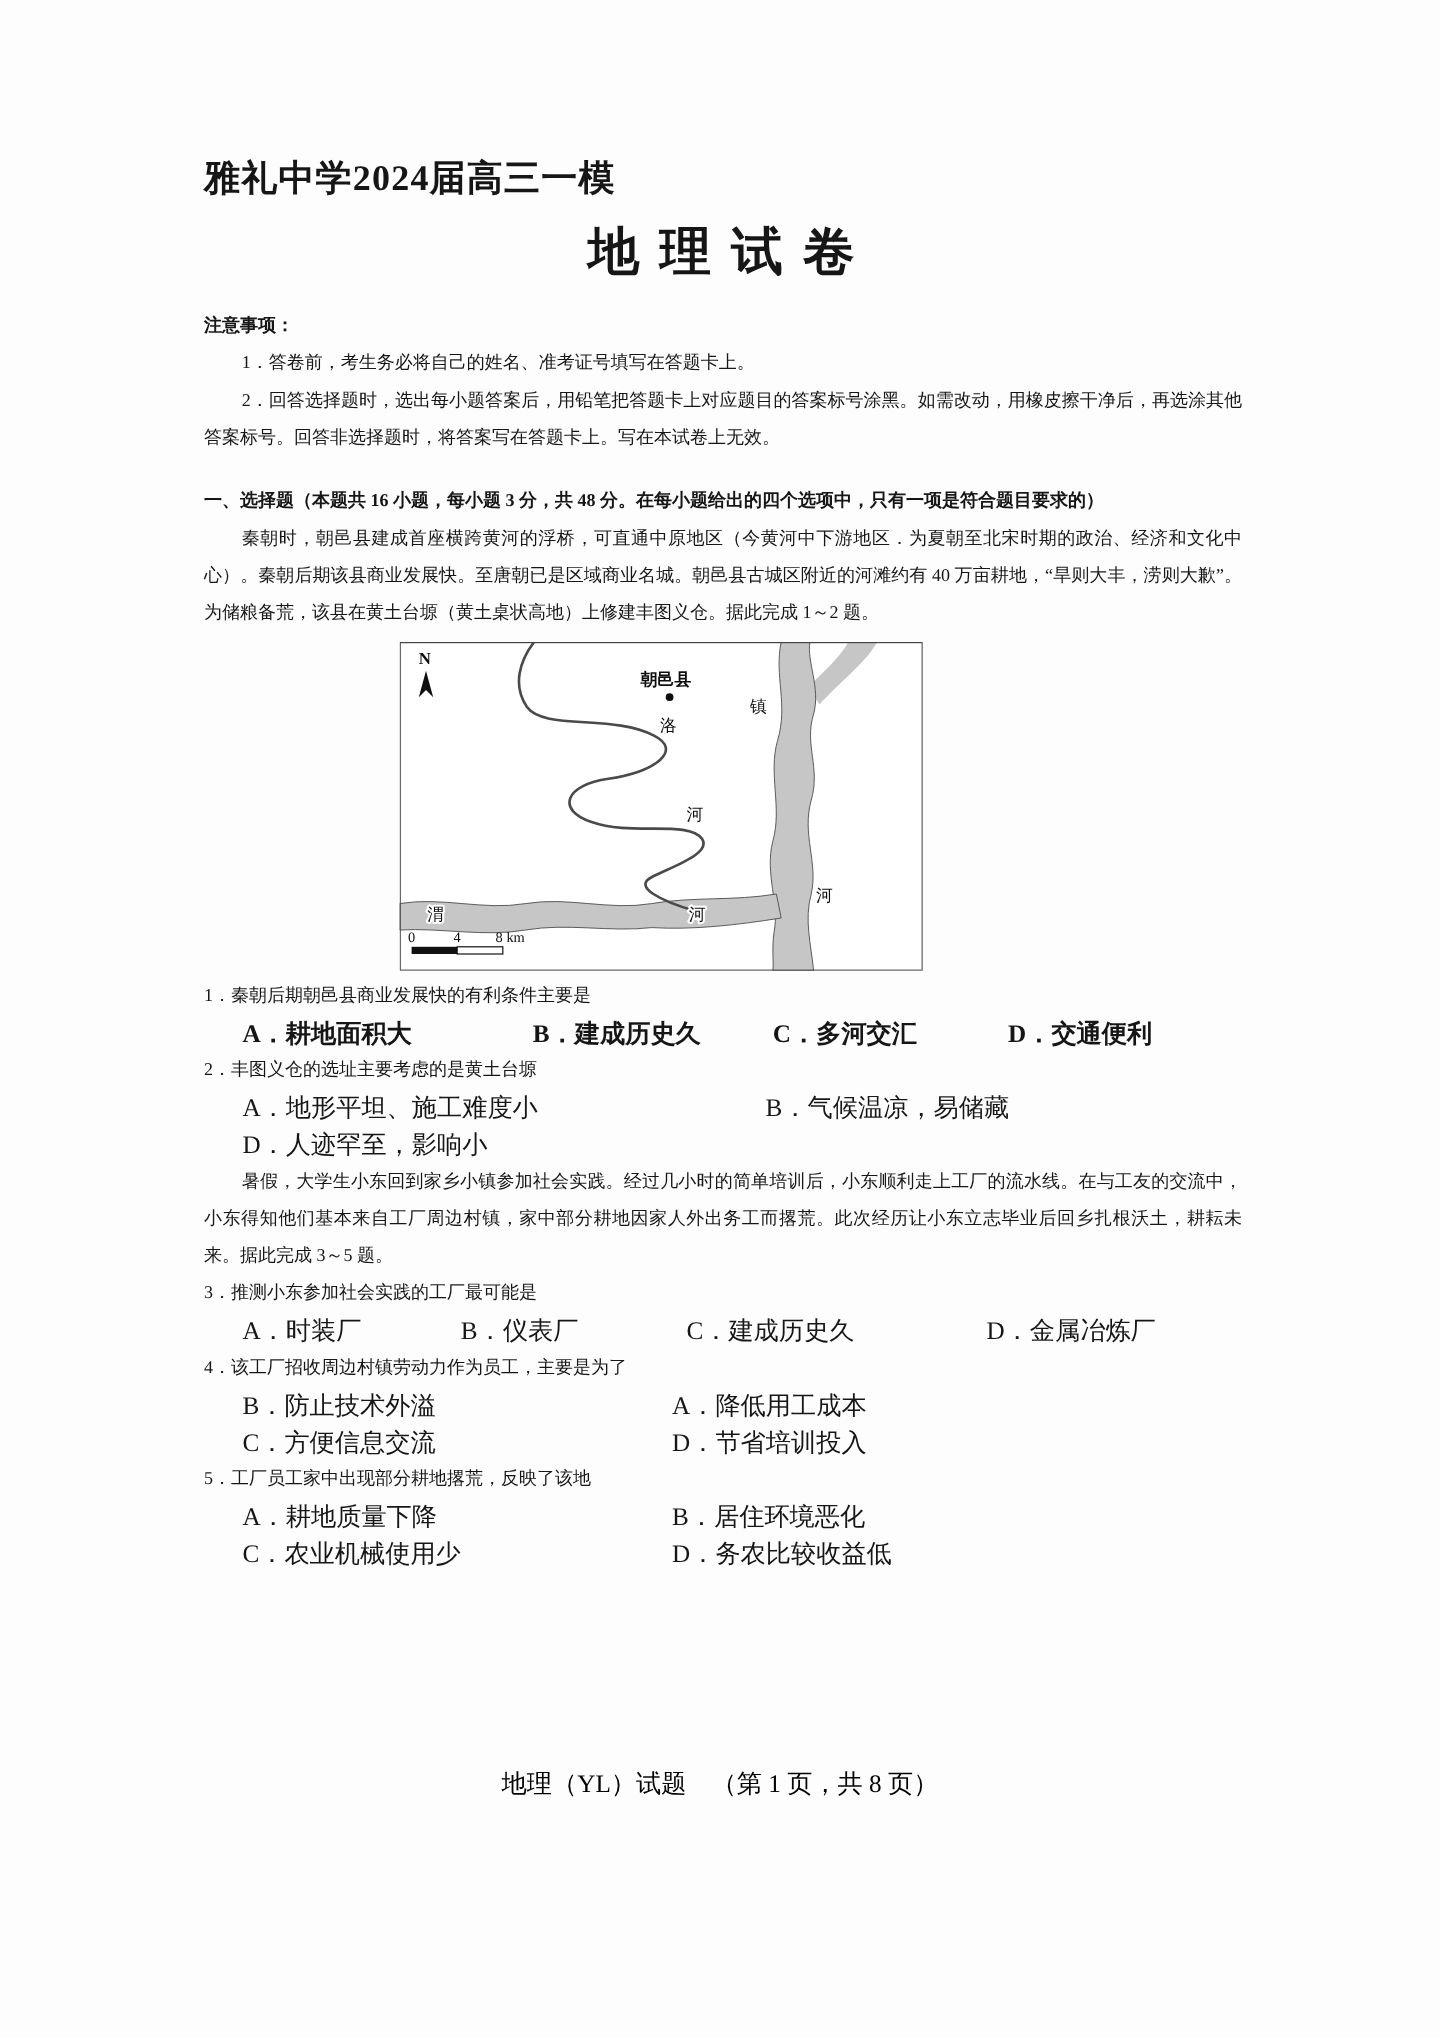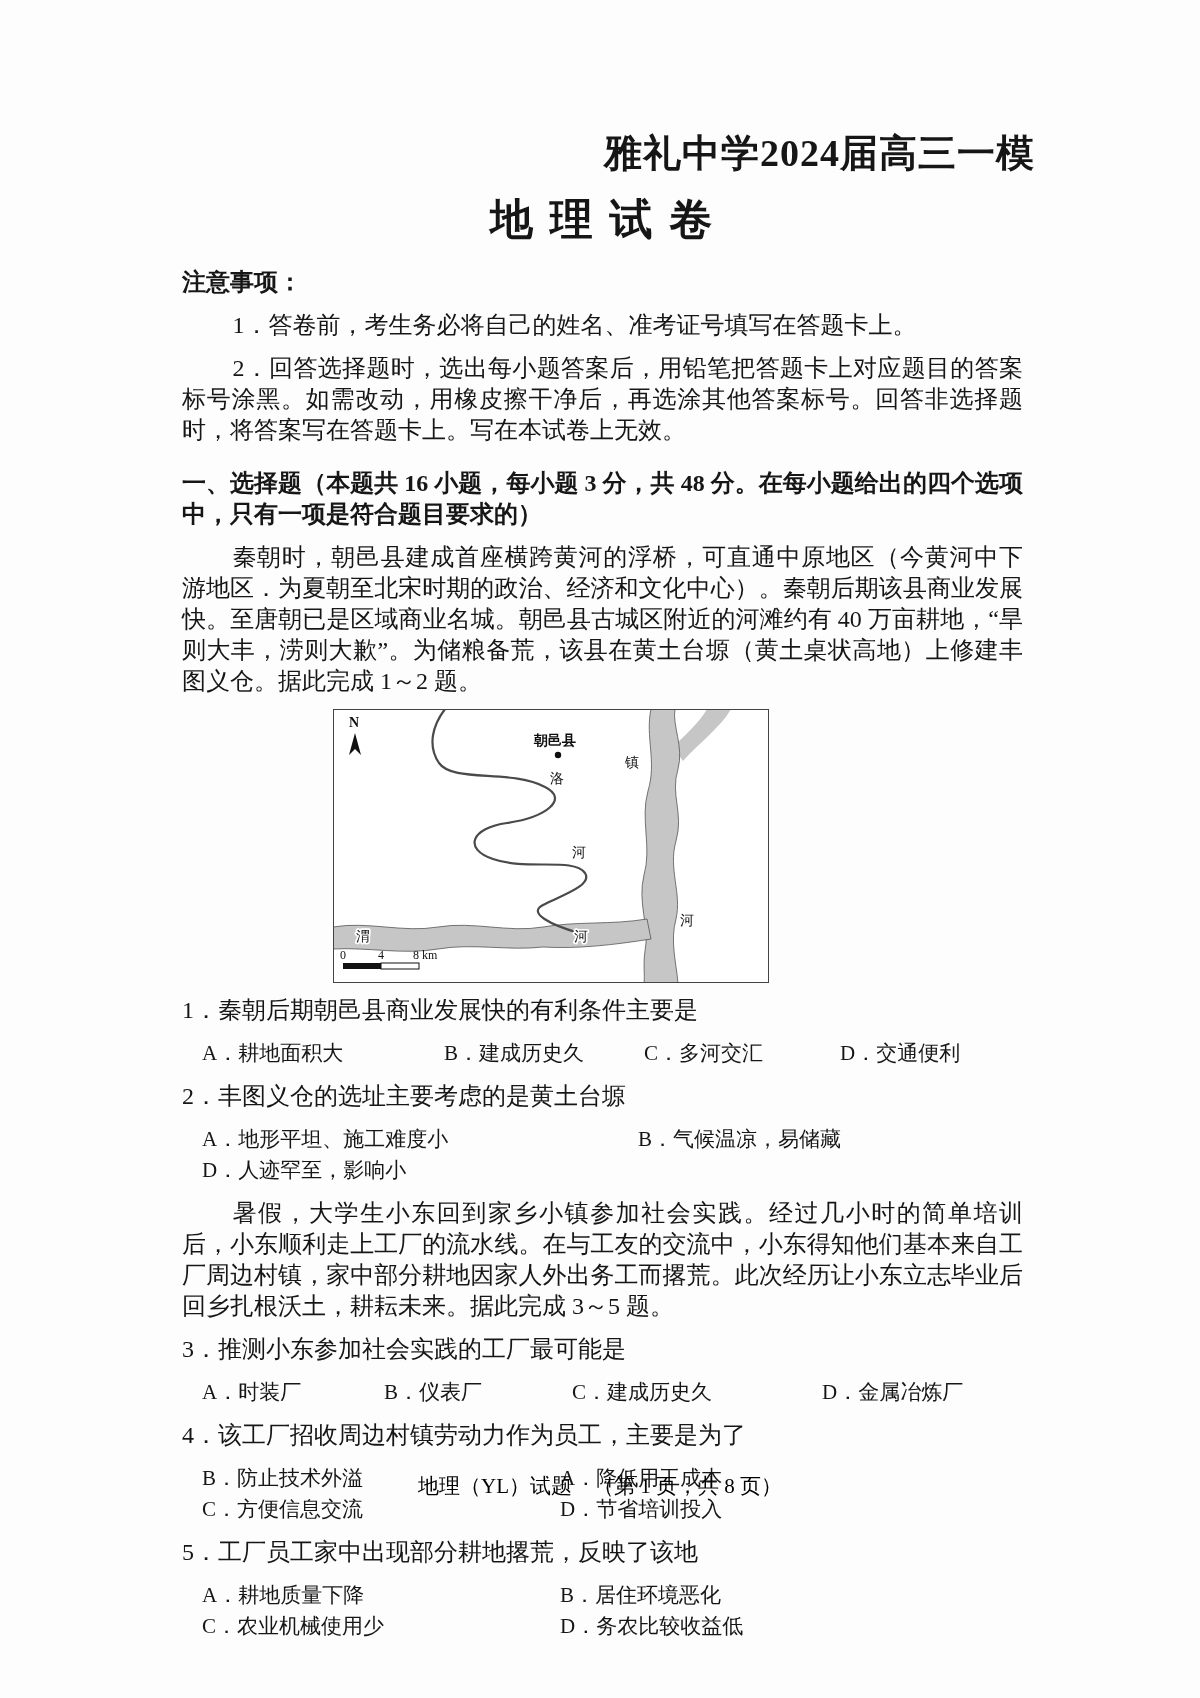--- a/index.html
+++ b/index.html
@@ -3,40 +3,40 @@
 <meta charset="utf-8">
 <style>
   * { box-sizing: border-box; }
   html, body { margin: 0; padding: 0; background: #e9e9e9; }
   .page {
     width: 1200px; height: 1698px; margin: 0 auto; position: relative;
     background: #fdfdfd; color: #161616; overflow: hidden;
     font-family: "Liberation Serif", "DejaVu Serif", serif;
   }
   .content { padding: 128px 165px 0 170px; }
-  .title { margin: 0; text-align: right; font-size: 38px; font-weight: 700; letter-spacing: 1px; }
+  .title { margin: 0; text-align: left; font-size: 30px; font-weight: 700; letter-spacing: 1px; }
   .subtitle { margin: 12px 0 18px; text-align: center; font-size: 43px; font-weight: 700; letter-spacing: 3px; }
-  p { margin: 12px; font-size: 24px; line-height: 31px; text-align: justify; }
+  p { margin: 0; font-size: 15px; line-height: 31px; text-align: justify; }
   .notice-head { font-weight: 700; }
   .indent { text-indent: 2.1em; }
   .section-head { font-weight: 700; margin-top: 22px; }
   .map-fig { margin: 8px 0 6px 163px; }
   svg { display: block; background: #ffffff; }
   .frame { fill: none; stroke: #444; stroke-width: 1; }
   .band { fill: #c6c6c6; stroke: #555; stroke-width: 0.8; }
   .band-ns { fill: #c6c6c6; stroke: none; }
   .river { fill: none; stroke: #4a4a4a; stroke-width: 2.2; }
   .mt { font-family: "Liberation Serif", "DejaVu Serif", serif; font-size: 14px; fill: #0e0e0e;
         paint-order: stroke; stroke: #ffffff; stroke-width: 3.5px; stroke-linejoin: round; }
   .mtb { font-weight: 700; }
   .ms { font-family: "Liberation Serif", "DejaVu Serif", serif; font-size: 12px; fill: #0e0e0e; }
   .question { margin: 0; }
   .stem { text-align: left; }
   .opts { display: grid; padding-left: 32px; font-size: 21px; line-height: 31px; }
-  .row4a { grid-template-columns: 242px 200px 196px auto; }
+  .row4a { grid-template-columns: 242px 200px 196px auto; font-weight: bold; }
   .row4b { grid-template-columns: 182px 188px 250px auto; }
   .grid2w { grid-template-columns: 436px auto; }
   .grid2 { grid-template-columns: 358px auto; }
   .opt { white-space: nowrap; }
   .footer {
     position: absolute; left: 0; top: 1472px; width: 100%;
     text-align: center; font-size: 21px; color: #000000;
   }
 </style>
 </head>

